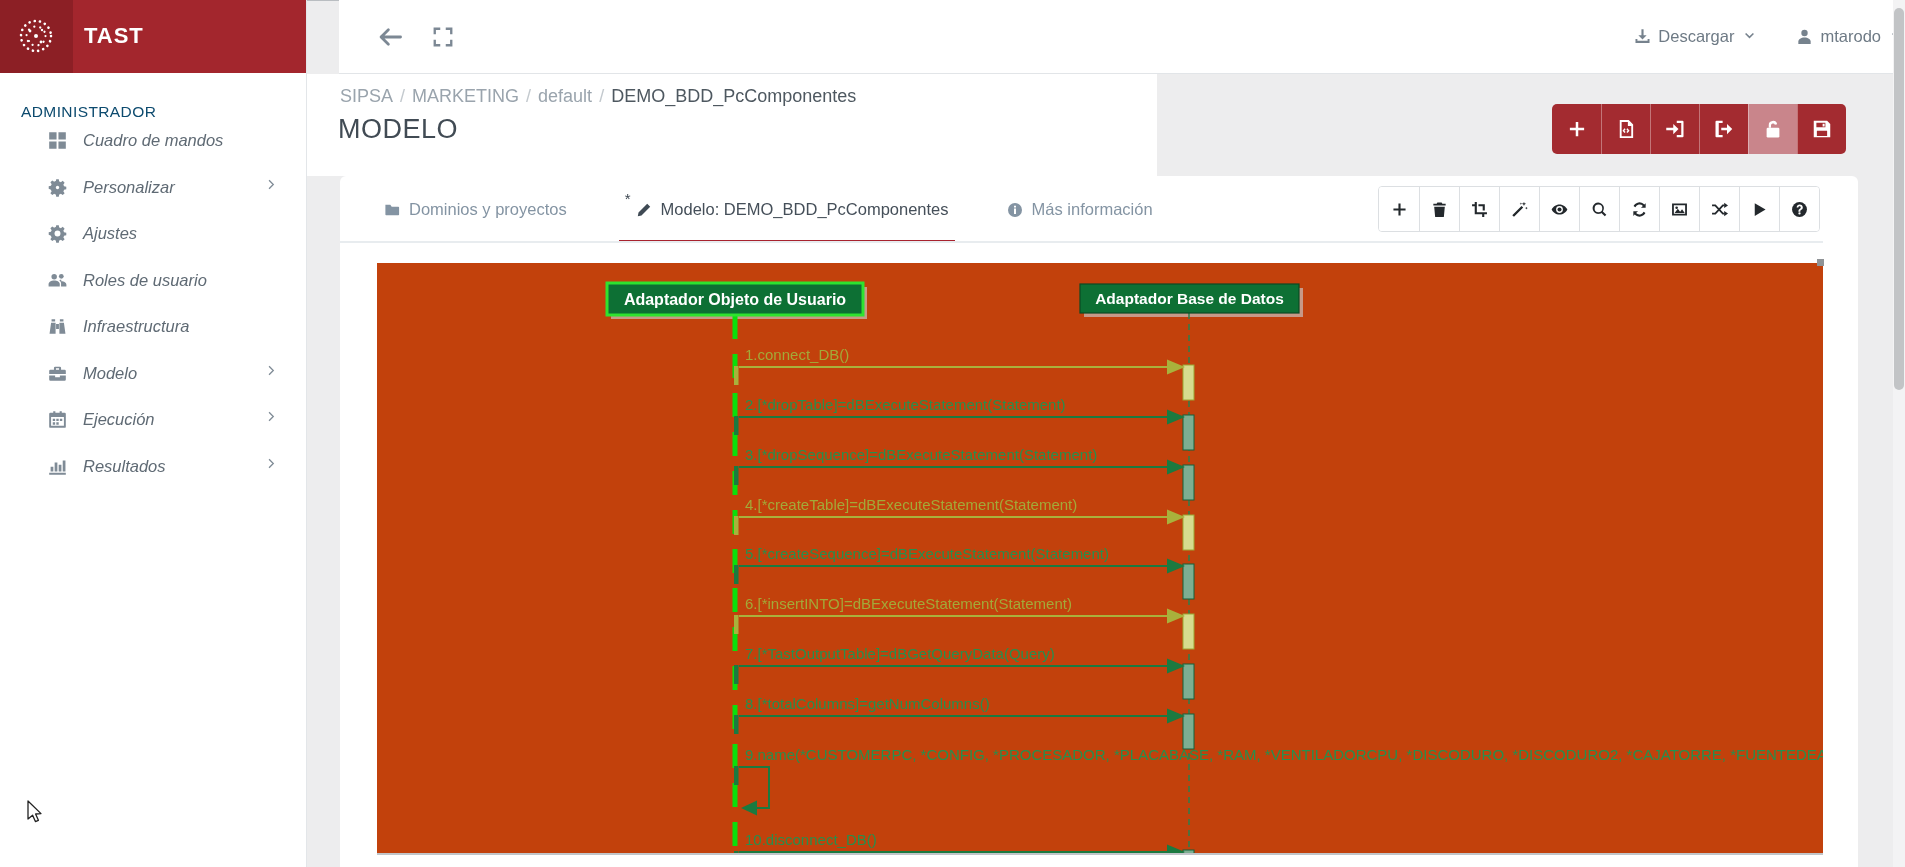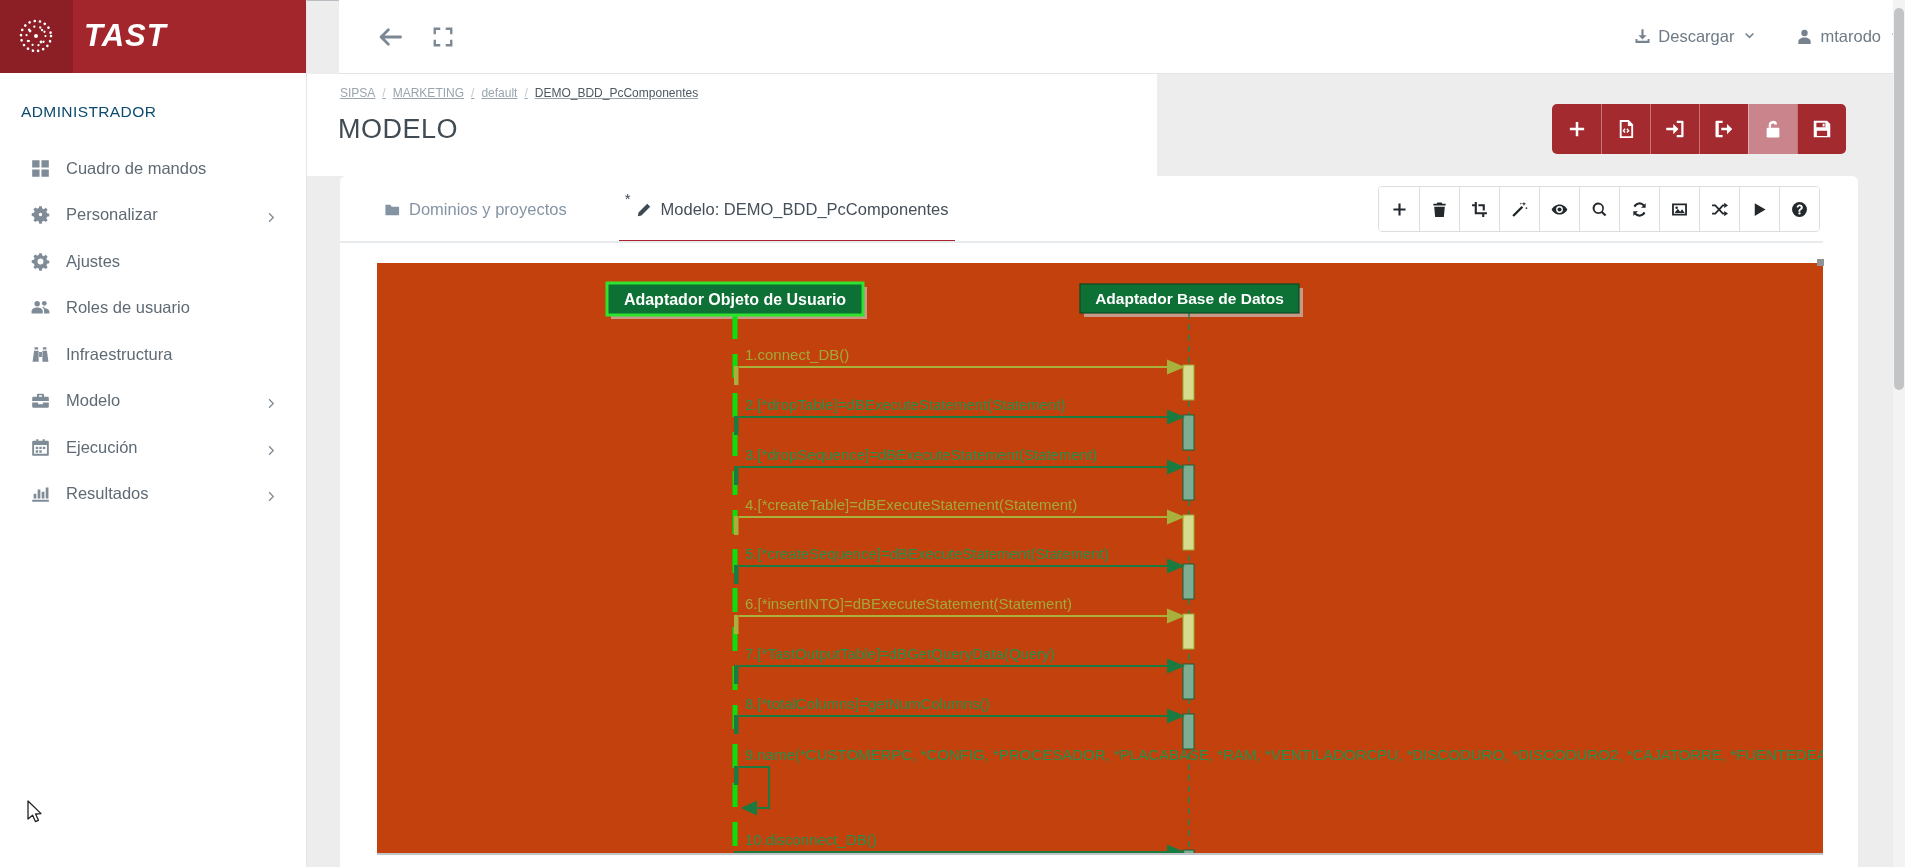--- a/index.html
+++ b/index.html
@@ -6,42 +6,42 @@
     font-family:"Liberation Sans","DejaVu Sans",sans-serif;background:#ededee;position:relative;}
   #app{position:absolute;inset:0;outline:1px solid #b9bdc1;outline-offset:-1px;}
 
   
   #sidebar{position:absolute;left:0;top:0;width:306px;height:867px;background:#fff;
     border-right:1px solid #e3e6e9;z-index:5;}
   #logo-band{position:relative;height:73px;background:#a3262d;cursor:pointer;}
   #logo-cell{position:absolute;left:0;top:0;width:73px;height:73px;background:#8c1f25;}
   #logo-globe{position:absolute;left:14px;top:14px;}
   #logo-text{position:absolute;left:84px;top:50%;transform:translateY(-54%);
-    color:#fff;font-size:31px;font-weight:700;letter-spacing:1px;font-style:italic;}
+    color:#fff;font-size:22px;font-weight:700;letter-spacing:1px;}
   #side-section{margin:30px 0 10px 21px;color:#0c4a6e;font-size:15.5px;letter-spacing:.4px;}
-  .side-item{display:flex;align-items:flex-end;height:46.5px;padding-left:31px;color:#5f6a74;
-    font-size:16.5px;cursor:pointer;}
+  .side-item{display:flex;align-items:flex-start;height:46.5px;padding-left:48px;color:#5f6a74;
+    font-size:16.5px;cursor:pointer;font-style:italic;}
   .side-item .icon{width:19px;height:19px;color:#7f8b96;margin-right:16px;flex:0 0 auto;}
   .side-item .chev{width:13px;height:13px;color:#8a95a0;margin-left:auto;margin-right:28px;}
 
   
   #topbar{position:absolute;left:307px;top:0;width:1586px;height:73px;background:#fff;
     border-bottom:1px solid #e2e5e8;z-index:4;margin-left:32px;}
   .tb-icon-btn{position:absolute;top:24px;width:26px;height:26px;color:#7c8894;cursor:pointer;}
   #back-btn{left:38px;}
   #fullscreen-btn{left:93px;width:22px;height:22px;top:26px;}
   #tb-right{position:absolute;right:22px;top:0;height:73px;display:flex;align-items:center;gap:40px;}
   .tb-group{display:flex;align-items:center;gap:7px;color:#6e7a85;font-size:16.5px;cursor:pointer;}
   .tb-group .icon{width:17px;height:17px;color:#76828d;}
   .tb-group .caret{width:13px;height:13px;color:#8a95a0;margin-left:2px;}
 
   
   #content{position:absolute;left:307px;top:74px;width:1586px;height:793px;background:#ededee;}
   #white-strip{position:absolute;left:0;top:0;width:850px;height:102px;background:#fff;}
-  #breadcrumb{position:absolute;left:33px;top:12px;font-size:12px;color:#9aa4ad;text-decoration:underline;}
+  #breadcrumb{position:absolute;left:33px;top:12px;font-size:18px;color:#9aa4ad;}
   #breadcrumb .crumb{color:#9aa4ad;cursor:pointer;}
   #breadcrumb .crumb.last{color:#4e5860;cursor:default;}
   #breadcrumb .sep{color:#c3c9ce;padding:0 7px;}
   #page-title{position:absolute;left:31px;top:40px;margin:0;font-size:27px;font-weight:400;
     color:#414b54;letter-spacing:.5px;}
 
   
   #red-actions{position:absolute;right:47px;top:30px;display:flex;border-radius:5px;overflow:hidden;}
   .red-btn{width:49px;height:50px;background:#a32b30;border:none;outline:none;color:#fff;
     display:flex;align-items:center;justify-content:center;cursor:pointer;
@@ -269,20 +269,27 @@
               <path d="M1.4 2.8h4.9l1.4 1.9h6.7a.7.7 0 0 1 .7.7v7.1a.7.7 0 0 1-.7.7H2.1a.7.7 0 0 1-.7-.7V2.8z"></path>
             </svg>
             <span>Dominios y proyectos</span>
           </div>
           <div class="tab active">
             <span class="dirty">*</span>
             <svg class="icon" style="width:16px;height:16px" viewBox="0 0 16 16" fill="currentColor">
               <path d="M11.2 1.8l3 3-8.7 8.7-3.7.7.7-3.7 8.7-8.7z"></path>
             </svg>
             <span>Modelo: DEMO_BDD_PcComponentes</span>
+          </div>
+          <div class="tab">
+            <svg class="icon" style="width:16px;height:16px" viewBox="0 0 16 16" fill="currentColor">
+              <circle cx="8" cy="8" r="7"></circle>
+              <path fill="#fff" d="M7 6.6h2V12H7zM7 3.7h2v1.8H7z"></path>
+            </svg>
+            <span>Más información</span>
           </div>
         </div>
       <div id="tab-border"></div>
       <div id="dgm-toolbar">
           <button class="tool-btn">
             <svg class="icon" style="width:17px;height:17px" viewBox="0 0 16 16" fill="currentColor">
               <path d="M7 2.3h2V7h4.7v2H9v4.7H7V9H2.3V7H7V2.3z"></path>
             </svg>
           </button>
           <button class="tool-btn">

